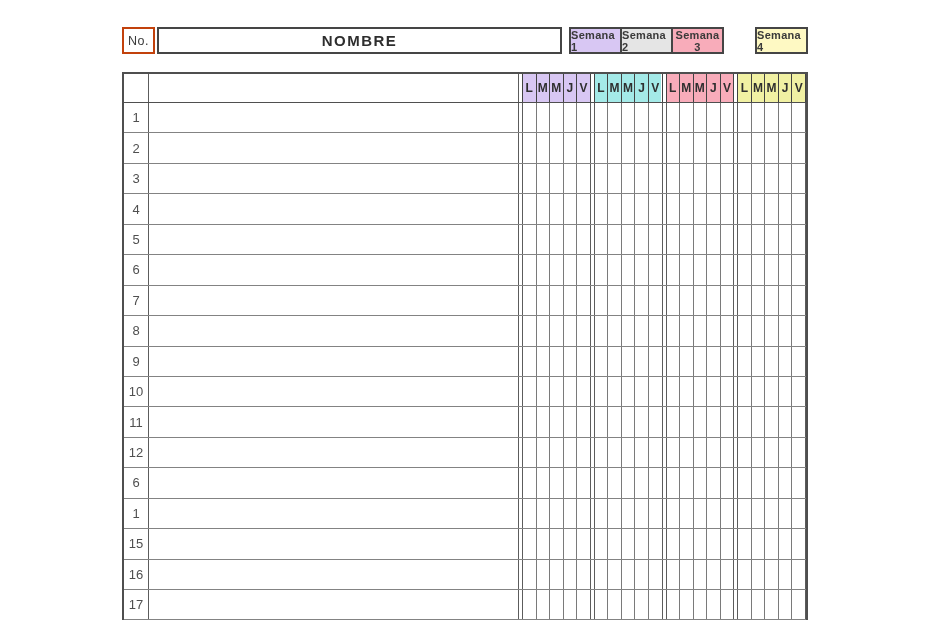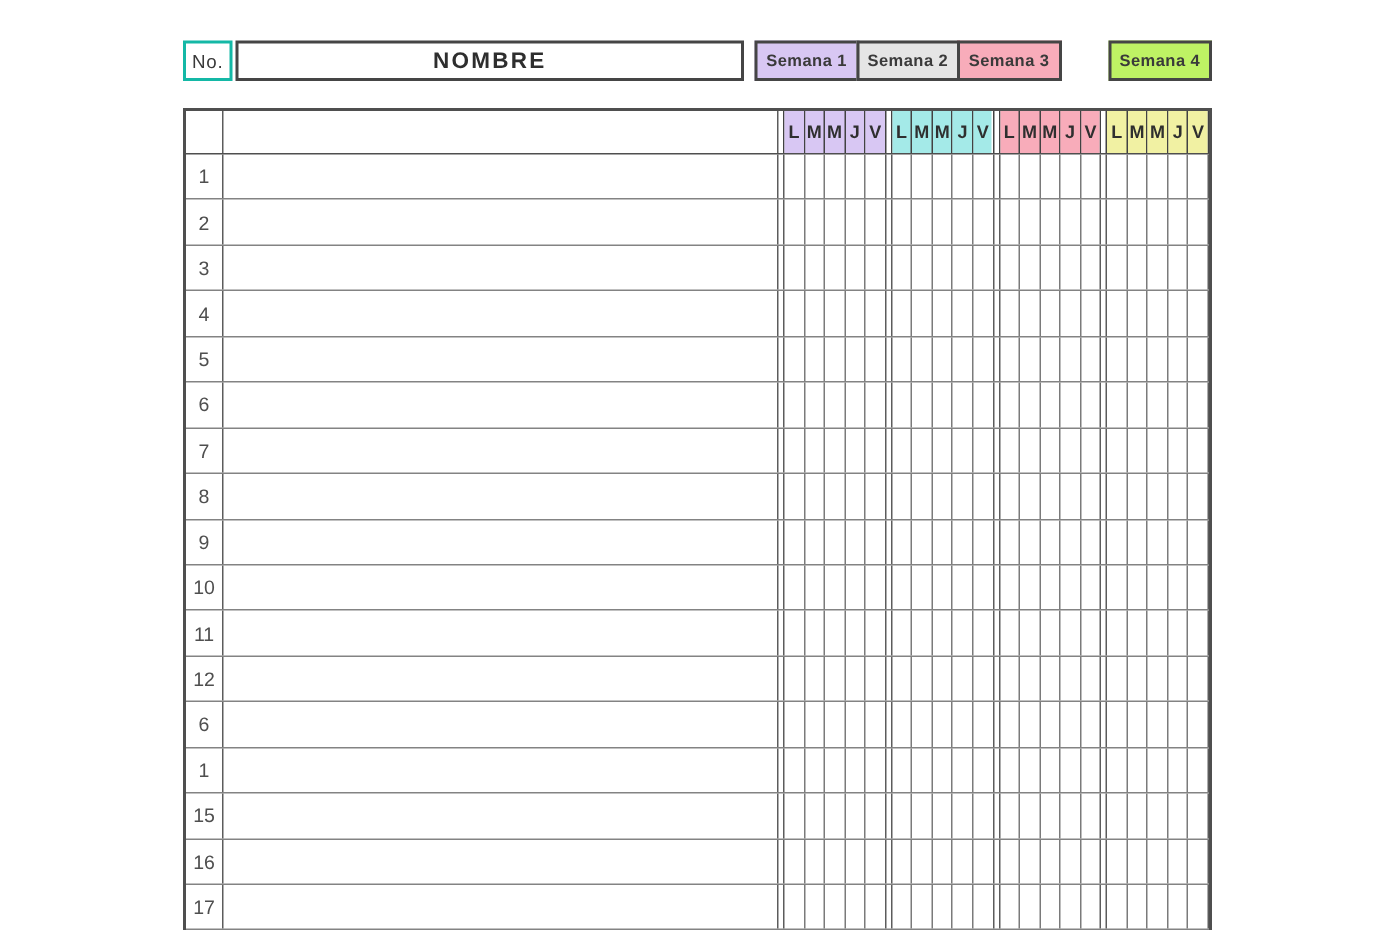--- a/index.html
+++ b/index.html
@@ -4,26 +4,26 @@
 <style>
   * { margin: 0; padding: 0; box-sizing: border-box; }
   html, body { width: 930px; height: 620px; background: #ffffff; }
   body { font-family: "Liberation Sans", sans-serif; overflow: hidden; }
 
   .page { position: relative; width: 930px; height: 620px; background: #ffffff; overflow: hidden; }
 
   
   .top-header { position: absolute; left: 122px; top: 27px; width: 686px; height: 27px; display: flex; }
   .no-box {
-    width: 33px; height: 27px; border: 2px solid #14b8a6; background: #ffffff;
+    width: 33px; height: 27px; border: 2px solid #c2410c; background: #ffffff;
     display: flex; align-items: center; justify-content: center;
     font-size: 12.5px; color: #3a3a3a; letter-spacing: 0.5px;
   }
   .nombre-box {
-    width: 339px; height: 27px; margin-left: 2px; border: 2px solid #454545; background: #ffffff;
+    width: 405px; height: 27px; margin-left: 2px; border: 2px solid #454545; background: #ffffff;
     display: flex; align-items: center; justify-content: center;
     font-weight: bold; font-size: 15px; letter-spacing: 1.5px; color: #2e2e2e;
   }
   .week-headers { flex: 1; margin-left: 7px; display: flex; }
   .week-box {
     flex: 1; height: 27px; border: 2px solid #454545; margin-left: -2px;
     display: flex; align-items: center; justify-content: center;
     font-weight: bold; font-size: 11px; color: #3a3a3a; letter-spacing: 0.3px;
   }
   .week-box:first-child { margin-left: 0; }
@@ -66,21 +66,21 @@
     <div class="no-box">
       <span>No.</span>
     </div>
     <div class="nombre-box">
       <span>NOMBRE</span>
     </div>
     <div class="week-headers" id="week-headers">
         <div class="week-box" style="background: rgb(216, 199, 243);">Semana 1</div>
         <div class="week-box" style="background: #e5e5e5;">Semana 2</div>
         <div class="week-box" style="background: rgb(248, 172, 186); text-align: center;">Semana 3</div>
-        <div class="week-box" style="background: #bef264; margin-left: 31px;">Semana 4</div>
+        <div class="week-box" style="background: #fef9c3; margin-left: 31px;">Semana 4</div>
       </div>
   </div>
 
   <div class="main-table">
     <div class="trow header-row">
       <div class="no-cell"></div>
       <div class="name-cell"></div>
       <div class="day-area" id="day-header-area">
           <div class="wgroup">
             <div class="dcell" style="background: rgb(216, 199, 243);">L</div>

